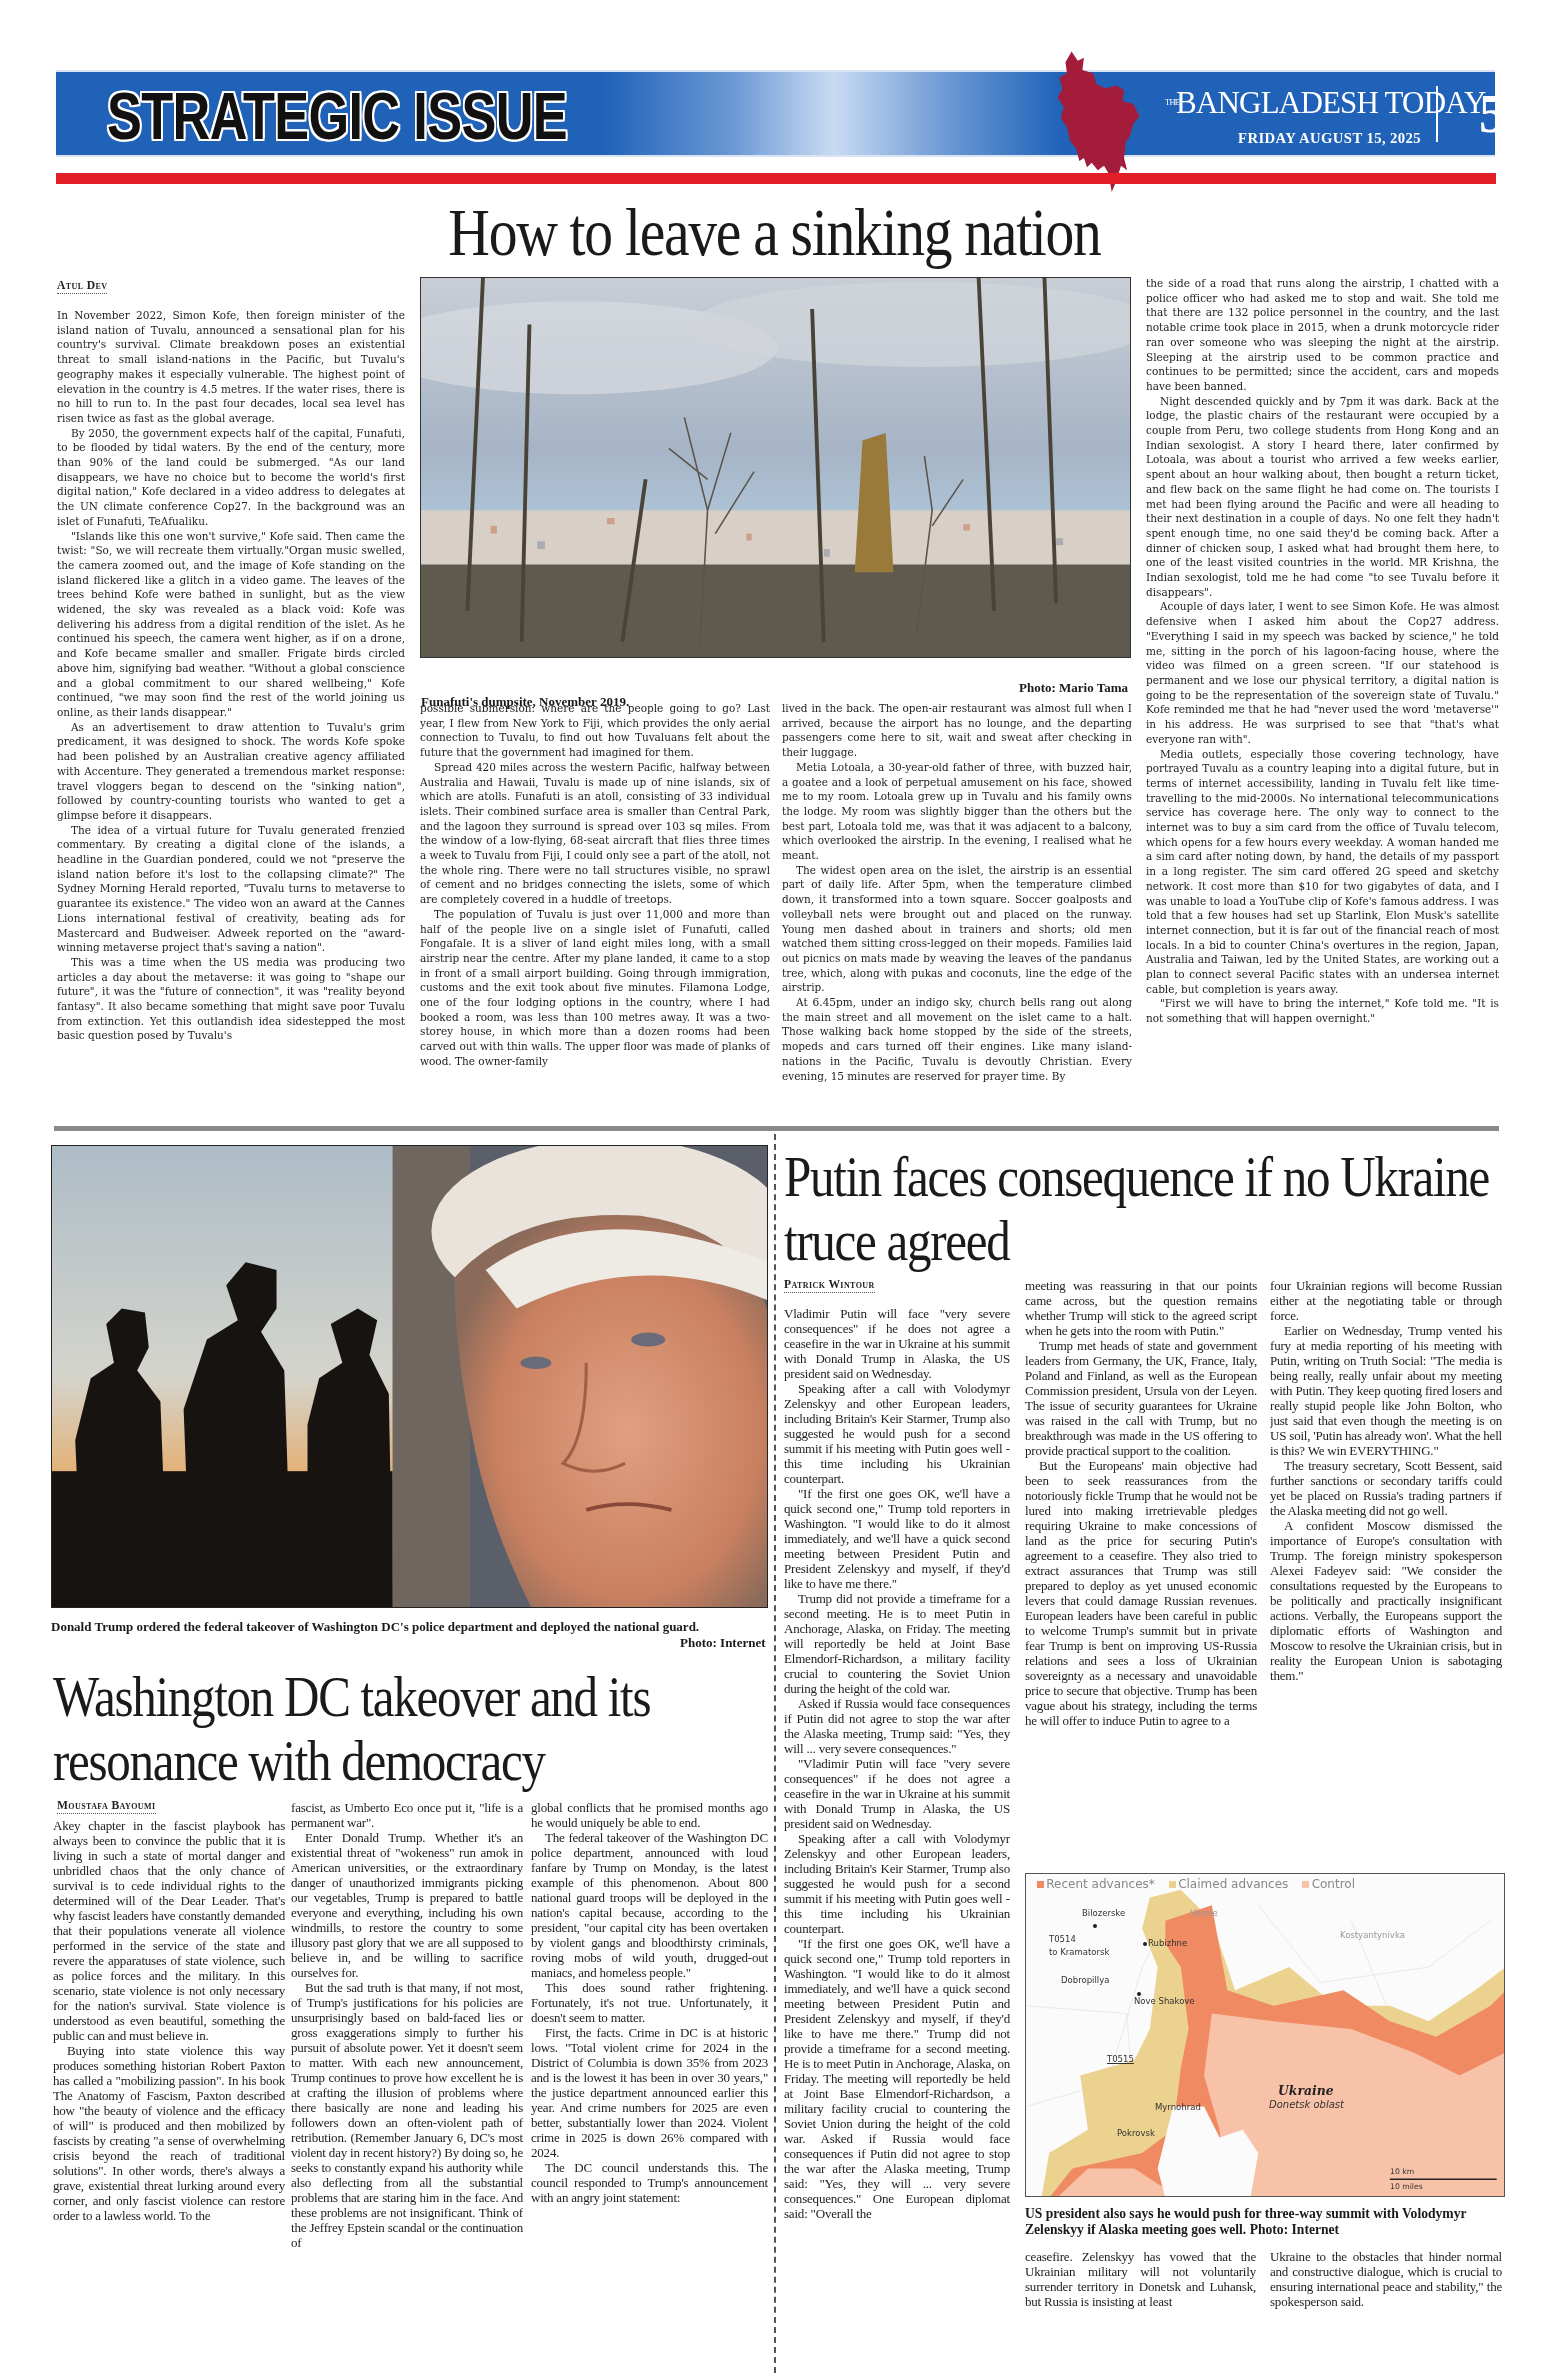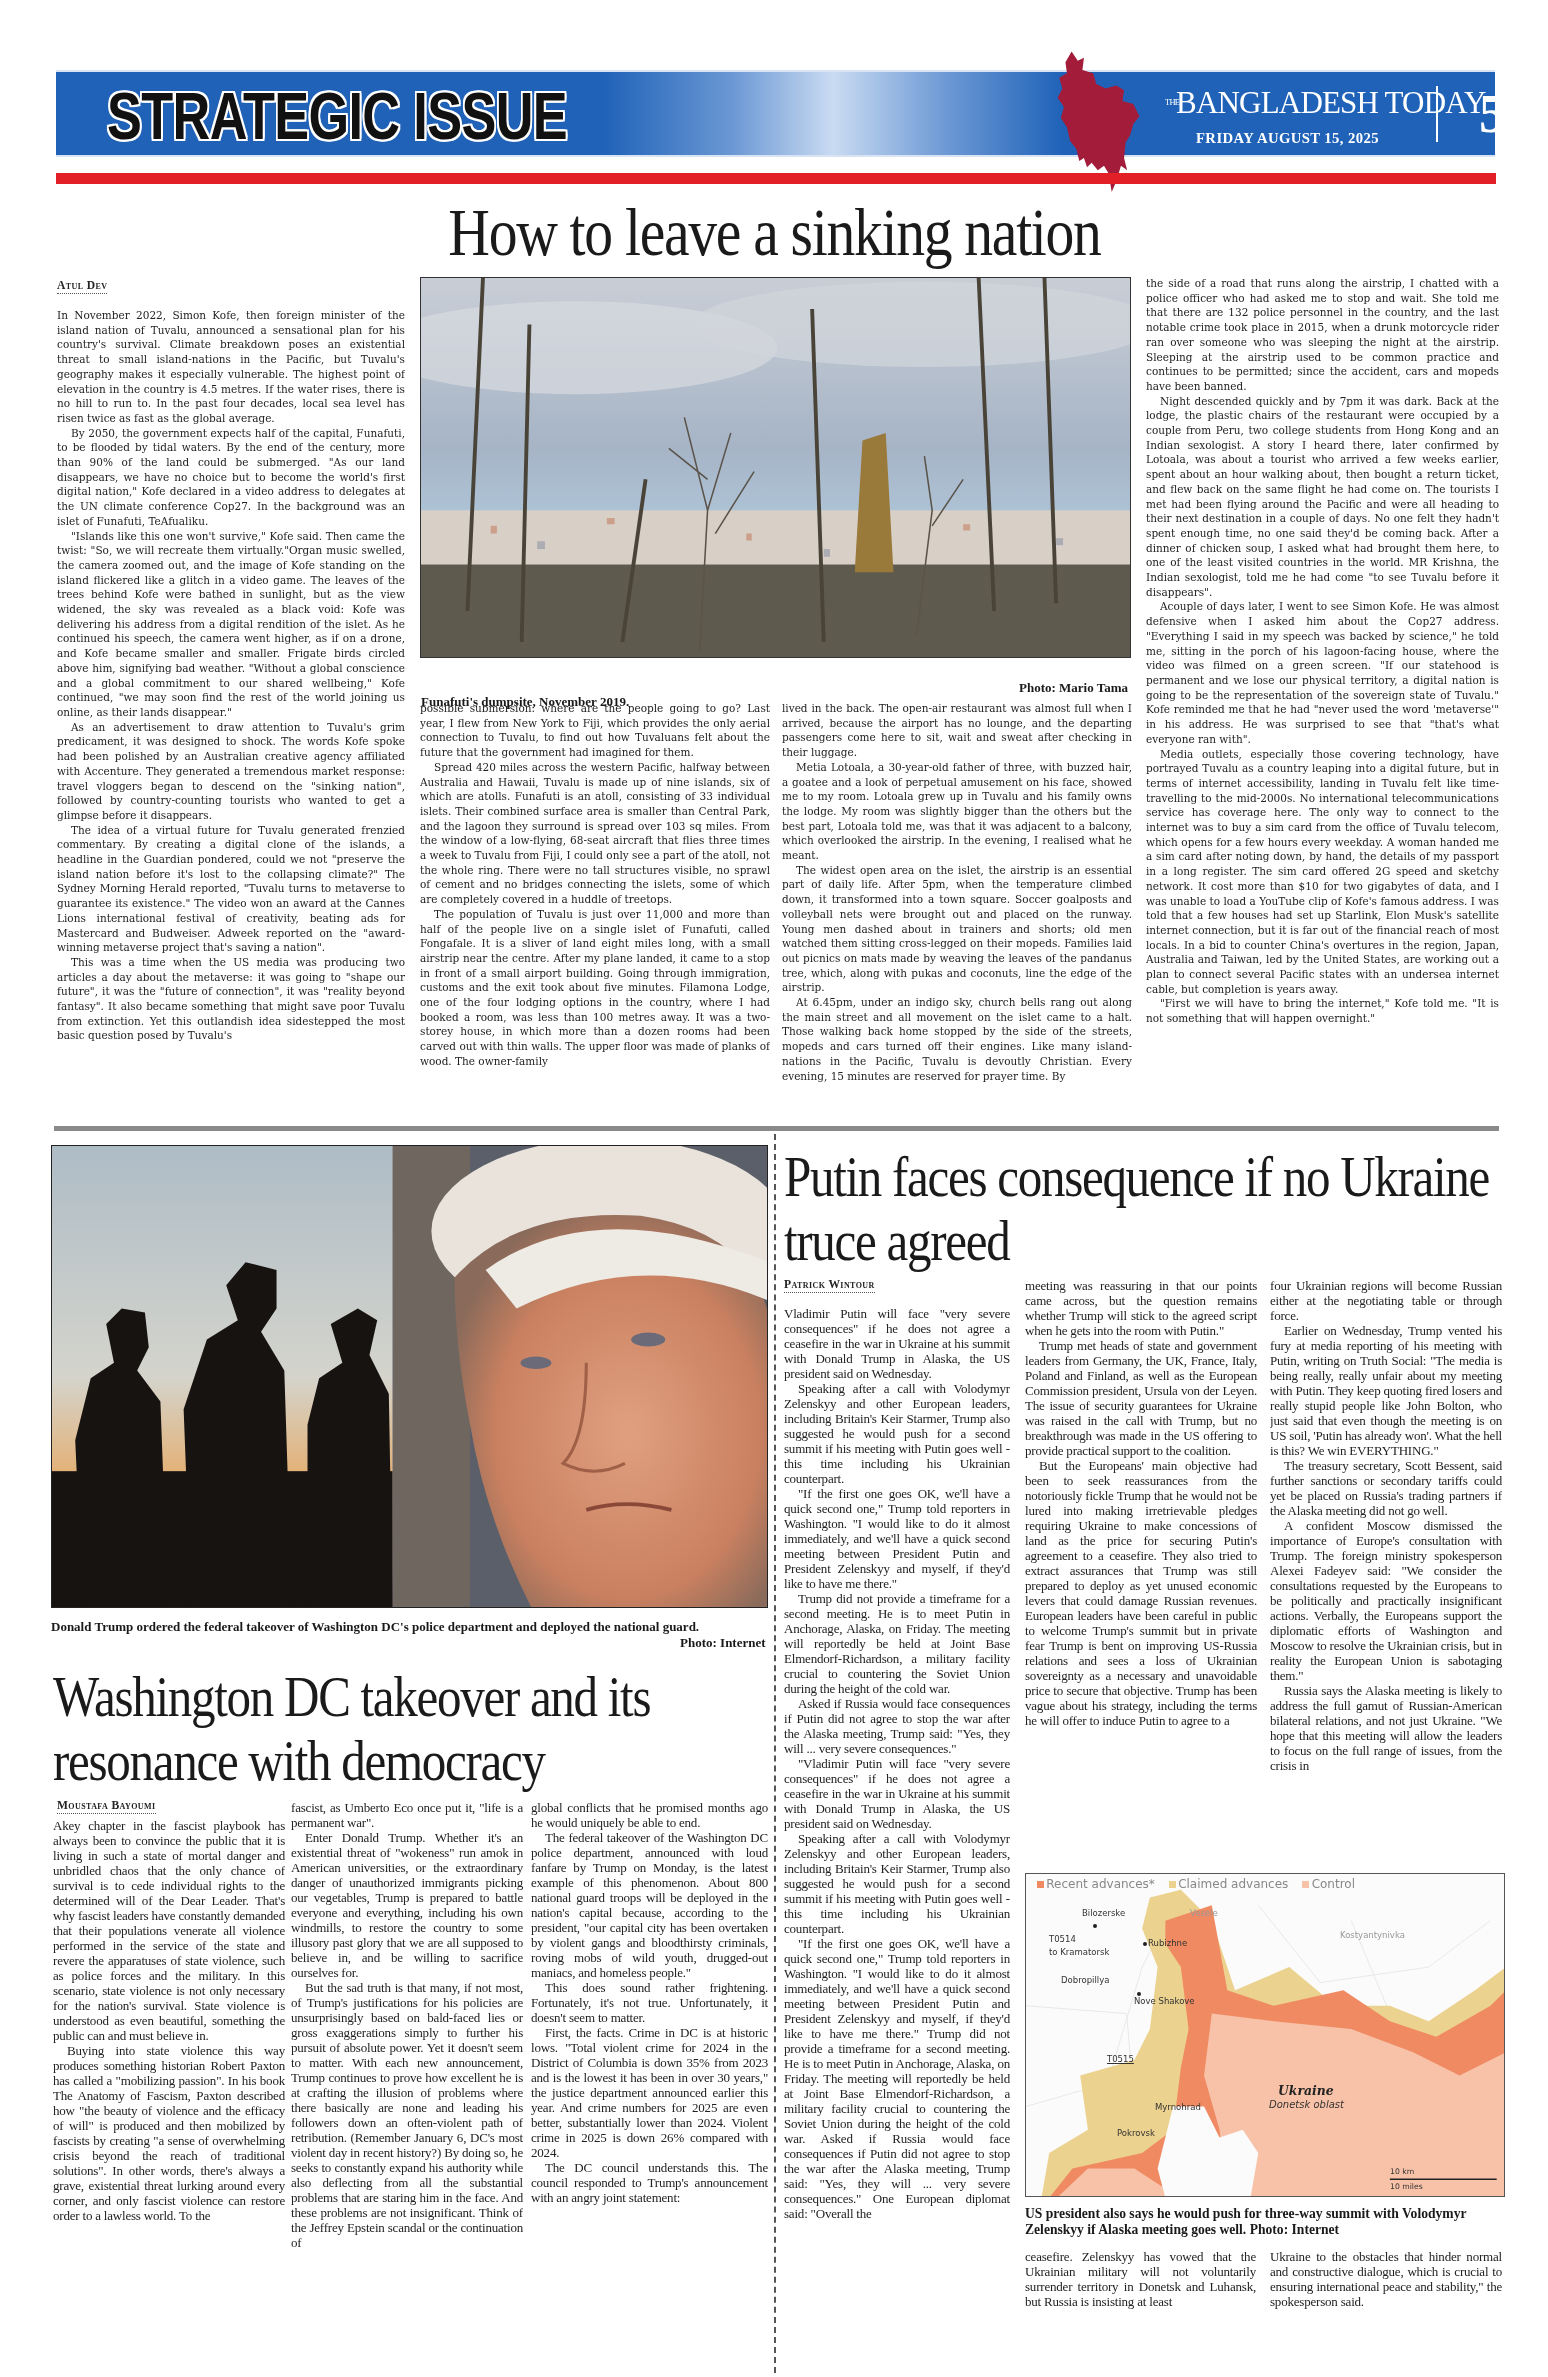--- a/index.html
+++ b/index.html
@@ -11,21 +11,21 @@
     background: linear-gradient(90deg, #1f62b8 0%, #1f62b8 38%, #6b98d4 47%, #c9dbf2 54%, #6b98d4 62%, #1f62b8 70%, #1f62b8 100%);
     border-top: 2.3px solid #d8e4f4; border-bottom: 2.3px solid #d8e4f4; }
   .section-title { position: absolute; left: 51px; top: 7.7px; font-family: "Liberation Sans", sans-serif;
     font-weight: 900; font-size: 67px; letter-spacing: -0.8px; color: #111; line-height: 71px;
     transform: scaleX(0.78); transform-origin: left center;
     text-shadow: -2.3px -2.3px 0 #fff, 2.3px -2.3px 0 #fff, -2.3px 2.3px 0 #fff, 2.3px 2.3px 0 #fff, 0 2.3px 0 #fff, 2.3px 0 0 #fff, 0 -2.3px 0 #fff, -2.3px 0 0 #fff; }
   .bd-map { position: absolute; left: 994px; top: -22px; width: 108px; height: 142px; }
   .brand { position: absolute; left: 1109px; top: 11px; width: 256px; text-align: left; color: #fff; }
   .brand-name { font-family: "Liberation Serif", serif; font-size: 31px; letter-spacing: -0.8px; line-height: 39px; white-space: nowrap; }
   .brand-name .the { font-size: 8.5px; vertical-align: top; margin-right: -3.1px; }
-  .brand-date { font-family: "Liberation Serif", serif; font-size: 14.7px; font-weight: bold; margin-top: 7.7px; margin-left: 31px; letter-spacing: 0.4px; }
+  .brand-date { font-family: "Liberation Serif", serif; font-size: 14.7px; font-weight: bold; margin-top: 7.7px; letter-spacing: 0.4px; text-align: right; }
   .mast-divider { position: absolute; left: 1380px; top: 14px; width: 2.3px; height: 56px; background: #fff; }
   .page-number { position: absolute; left: 1423px; top: 4.6px; font-family: "Liberation Serif", serif; font-weight: bold; font-size: 54px; color: #fff; line-height: 74px; }
   .red-rule { position: absolute; left: 56px; top: 173px; width: 1440px; height: 11px; background: #e21f26; }
 
   
   .headline { position: absolute; font-family: "Liberation Serif", serif; color: #1a1a1a; font-weight: normal; letter-spacing: -1.5px; }
   .h-main { left: 0; width: 1549px; top: 194px; text-align: center; font-size: 67px; line-height: 77px; transform: scaleX(0.86); }
   .h-putin { left: 784px; top: 1145px; width: 728px; font-size: 57px; line-height: 64px; transform: scaleX(0.86); transform-origin: left top; width: 852px; }
   .h-dc { left: 53px; top: 1665px; width: 836px; font-size: 57px; line-height: 64px; transform: scaleX(0.86); transform-origin: left top; }
 
@@ -224,21 +224,20 @@
 <div class="col narrow" style="left:1025px; top:1278px; width:232px; height:589px;">
   <p class="first">meeting was reassuring in that our points came across, but the question remains whether Trump will stick to the agreed script when he gets into the room with Putin."</p>
   <p>Trump met heads of state and government leaders from Germany, the UK, France, Italy, Poland and Finland, as well as the European Commission president, Ursula von der Leyen. The issue of security guarantees for Ukraine was raised in the call with Trump, but no breakthrough was made in the US offering to provide practical support to the coalition.</p>
   <p>But the Europeans' main objective had been to seek reassurances from the notoriously fickle Trump that he would not be lured into making irretrievable pledges requiring Ukraine to make concessions of land as the price for securing Putin's agreement to a ceasefire. They also tried to extract assurances that Trump was still prepared to deploy as yet unused economic levers that could damage Russian revenues. European leaders have been careful in public to welcome Trump's summit but in private fear Trump is bent on improving US-Russia relations and sees a loss of Ukrainian sovereignty as a necessary and unavoidable price to secure that objective. Trump has been vague about his strategy, including the terms he will offer to induce Putin to agree to a</p>
 </div>
 <div class="col narrow" style="left:1270px; top:1278px; width:232px; height:589px;">
   <p class="first">four Ukrainian regions will become Russian either at the negotiating table or through force.</p>
   <p>Earlier on Wednesday, Trump vented his fury at media reporting of his meeting with Putin, writing on Truth Social: "The media is being really, really unfair about my meeting with Putin. They keep quoting fired losers and really stupid people like John Bolton, who just said that even though the meeting is on US soil, 'Putin has already won'. What the hell is this? We win EVERYTHING."</p>
   <p>The treasury secretary, Scott Bessent, said further sanctions or secondary tariffs could yet be placed on Russia's trading partners if the Alaska meeting did not go well.</p>
   <p>A confident Moscow dismissed the importance of Europe's consultation with Trump. The foreign ministry spokesperson Alexei Fadeyev said: "We consider the consultations requested by the Europeans to be politically and practically insignificant actions. Verbally, the Europeans support the diplomatic efforts of Washington and Moscow to resolve the Ukrainian crisis, but in reality the European Union is sabotaging them."</p>
-  <p>Russia says the Alaska meeting is likely to address the full gamut of Russian-American bilateral relations, and not just Ukraine. "We hope that this meeting will allow the leaders to focus on the full range of issues, from the crisis in</p>
 </div>
 
 <div class="map-box">
   <svg width="480" height="324" viewBox="0 0 620 418" style="position:absolute;left:0;top:0;">
     <g stroke="#e2e2e2" stroke-width="1" fill="none">
       <path d="M200 20 L150 120 L120 220 L90 320"></path>
         <path d="M0 170 L130 180 L140 300"></path>
         <path d="M300 40 L380 140 L520 120 L600 60"></path>
       <path d="M420 60 L470 180 L560 240"></path>
         <path d="M0 300 L140 260 L200 330"></path>

